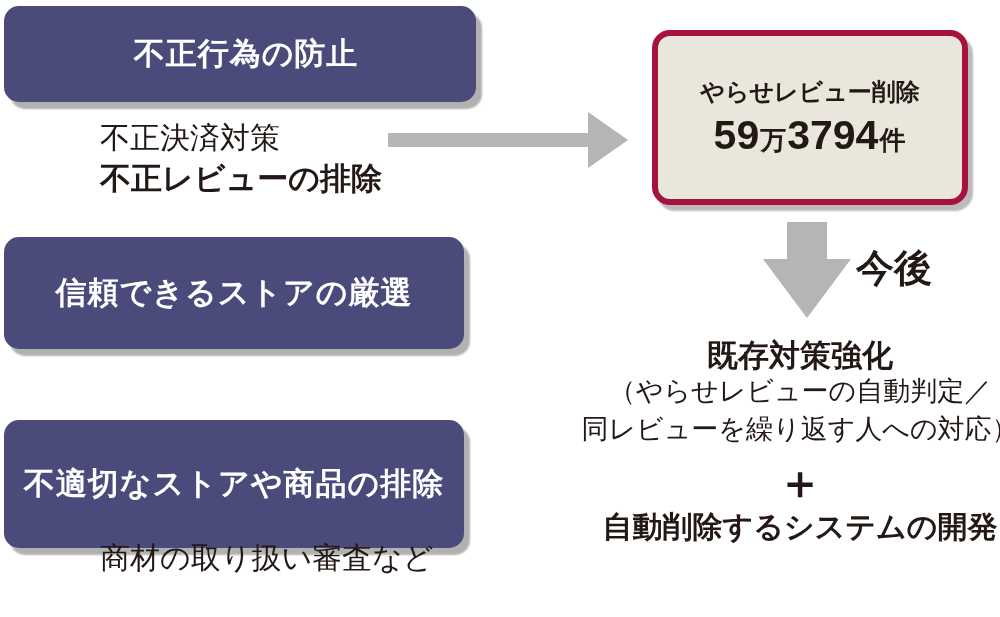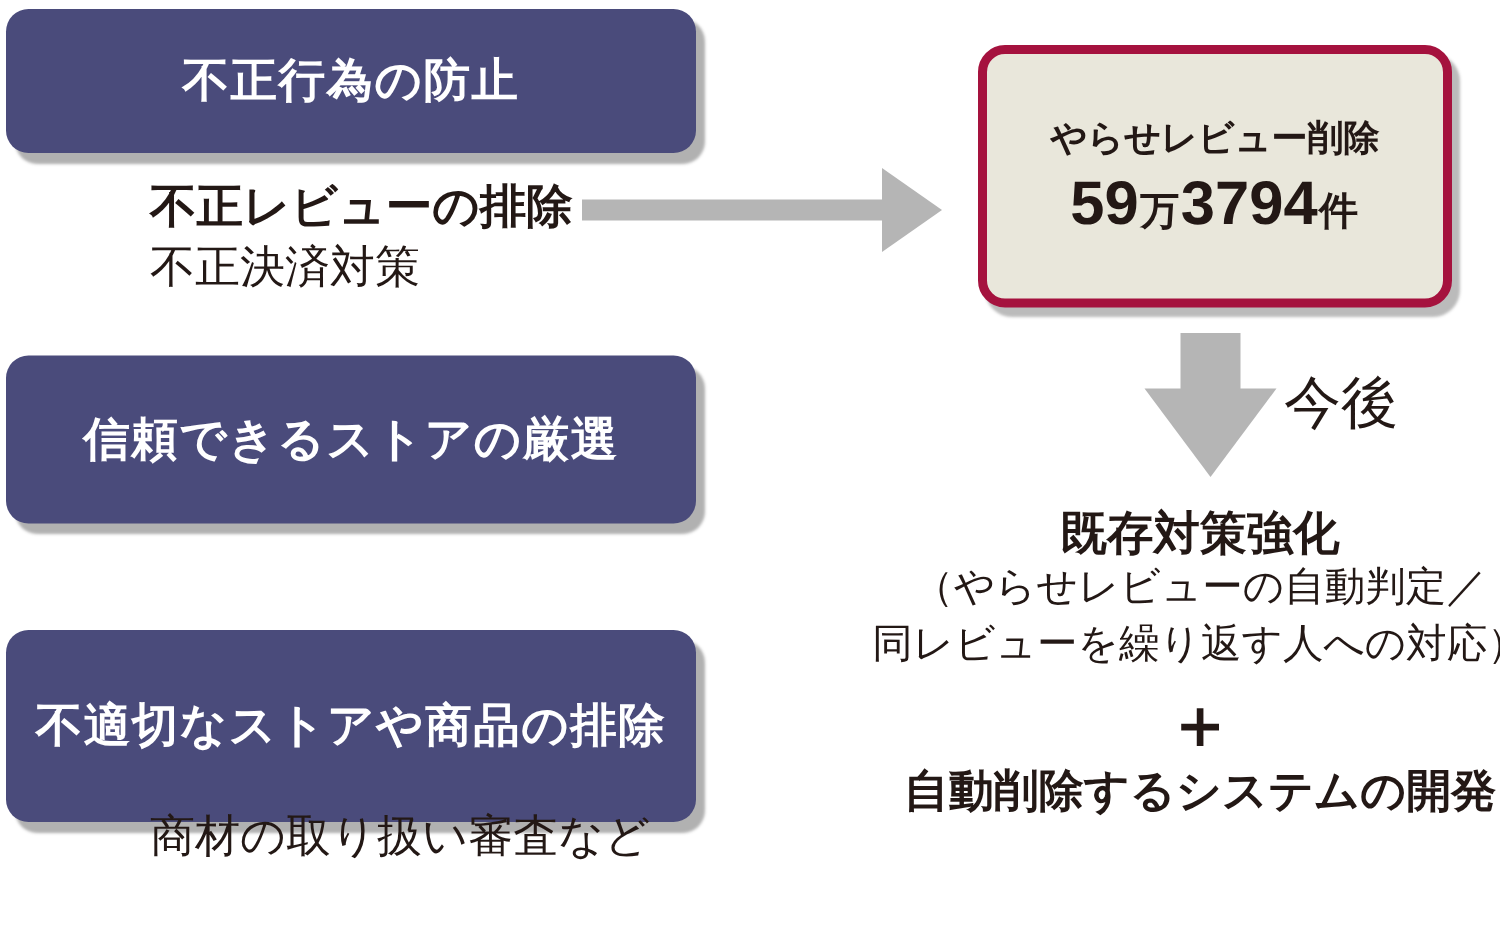--- a/index.html
+++ b/index.html
@@ -11,21 +11,21 @@
   
   .hdr-box {
     position: absolute; left: 4px; width: 460px;
     background: #4a4b7b; border-radius: 15px;
     box-shadow: 6px 7px 2px rgba(60,60,60,0.40);
     display: flex; align-items: center; justify-content: center;
   }
   .hdr-box .hdr-label {
     color: #ffffff; font-weight: bold; font-size: 31px; letter-spacing: 1px;
   }
-  #panel-1 { top: 6px;   height: 96px;  }
+  #panel-1 { top: 6px;   height: 96px; padding-left: 12px;  }
   #panel-2 { top: 237px; height: 112px;  }
   #panel-3 { top: 420px; height: 128px; }
   
   .body-group { position: absolute; left: 100px; font-size: 30px; line-height: 41px; }
   #group-1 { top: 117px; }
   #group-2 { top: 351px; left: 103px; }
   #group-3 { top: 537px; }
   .body-line { white-space: nowrap; }
   .body-line.emph { font-weight: bold; font-size: 31px; }
   
@@ -41,39 +41,39 @@
     display: flex; flex-direction: column; align-items: center; justify-content: center;
   }
   #result-title { font-size: 24px; font-weight: bold; white-space: nowrap; }
   #result-count { margin-top: 4px; display: flex; align-items: baseline; white-space: nowrap; }
   .count-num  { font-size: 41px; font-weight: bold; letter-spacing: 0px; }
   .count-unit { font-size: 26px; font-weight: bold; margin: 0 1px; }
   
   .d-arrow-body { position: absolute; left: 787px; top: 222px; width: 40px; height: 38px; background: #b5b5b5; }
   .d-arrow-head { position: absolute; left: 763px; top: 259px; width: 0; height: 0;
     border-left: 44px solid transparent; border-right: 44px solid transparent; border-top: 59px solid #b5b5b5; }
-  #future-label { position: absolute; left: 856px; top: 243px; font-size: 38px; font-weight: 400; white-space: nowrap; }
+  #future-label { position: absolute; left: 856px; top: 243px; font-size: 38px; font-weight: 700; white-space: nowrap; }
   
   .rt-center { position: absolute; left: 575px; width: 450px; text-align: center; }
   #future-heading { top: 335px; font-size: 31px; font-weight: bold; }
   #future-details { top: 372px; font-size: 27px; line-height: 38px; white-space: nowrap; }
   #future-plus    { top: 452px; font-size: 46px; font-weight: bold; }
   #future-dev     { top: 507px; font-size: 30px; font-weight: bold; white-space: nowrap; }
 </style>
 </head>
 <body>
 
 <div id="canvas">
 
   <div class="hdr-box" id="panel-1">
     <span class="hdr-label">不正行為の防止</span>
   </div>
   <div class="body-group" id="group-1">
+    <div class="body-line">不正決済対策</div>
     <div class="body-line emph">不正レビューの排除</div>
-    <div class="body-line">不正決済対策</div>
   </div>
 
   <div class="hdr-box" id="panel-2">
     <span class="hdr-label">信頼できるストアの厳選</span>
   </div>
 
   <div class="hdr-box" id="panel-3">
     <span class="hdr-label">不適切なストアや商品の排除</span>
   </div>
   <div class="body-group" id="group-3">

